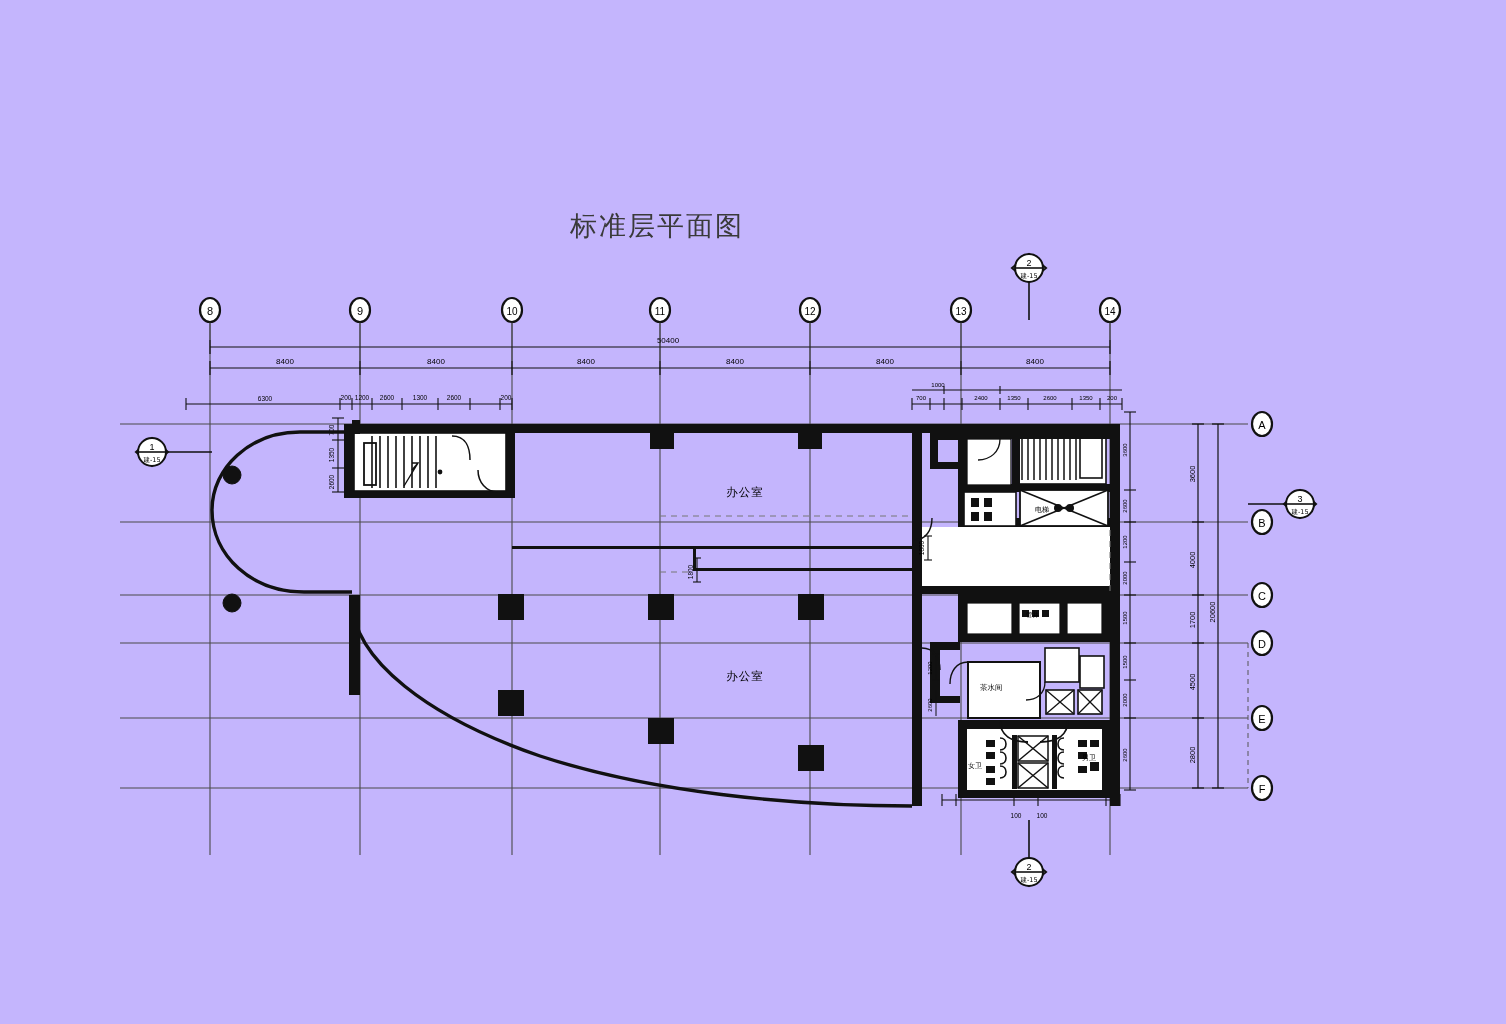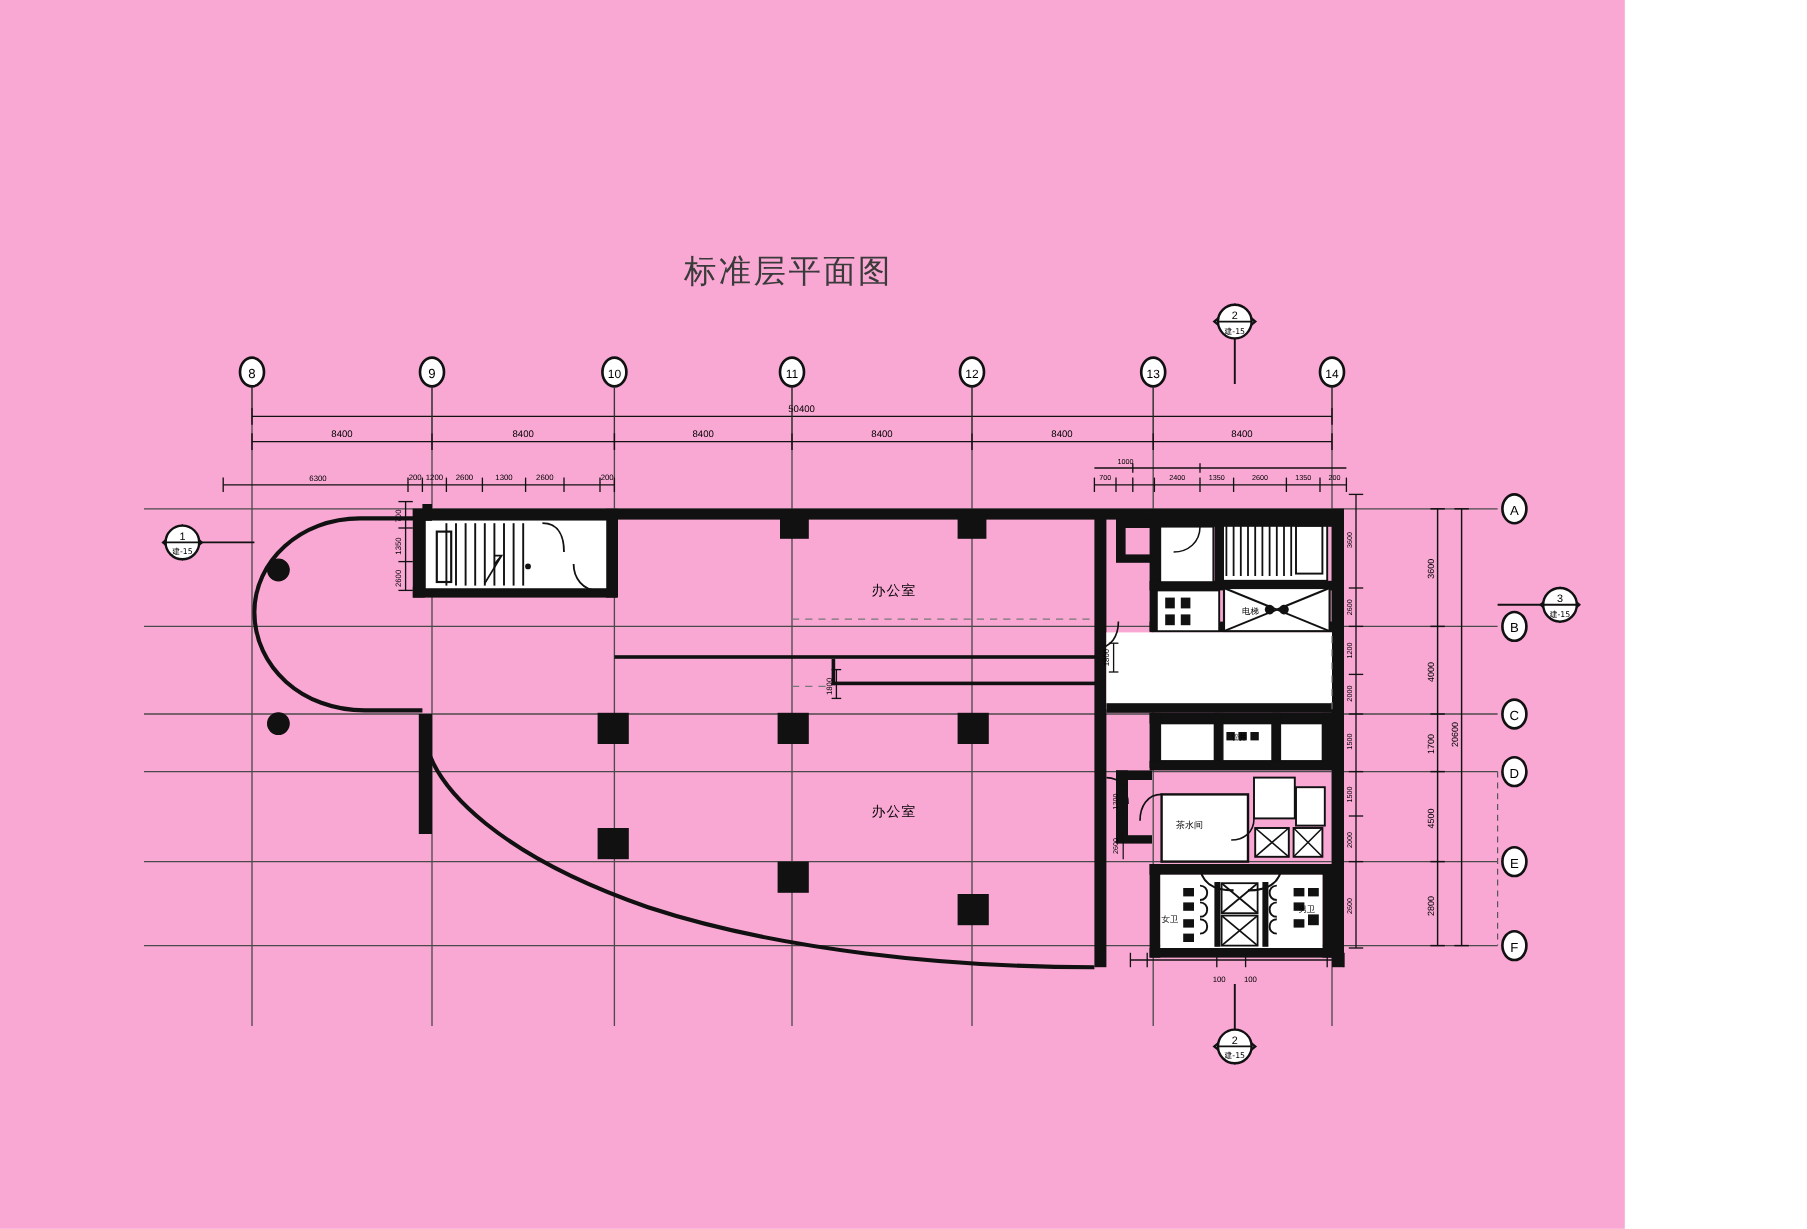--- a/index.html
+++ b/index.html
@@ -1,18 +1,18 @@
 <!DOCTYPE html>
 <html><head>
 <meta charset="utf-8">
 <style>
   html,body{margin:0;padding:0;background:#ffffff;}
   body{width:1506px;height:1024px;overflow:hidden;
        font-family:"Liberation Sans","DejaVu Sans",sans-serif;color:#000;}
-  #stage{position:relative;width:1354px;height:1024px;background:#f9a8d4;}
+  #stage{position:relative;width:1506px;height:1024px;background:#c4b5fd;}
   #plan-title{position:absolute;left:570px;top:208px;font-size:27px;
       letter-spacing:2px;color:#3a3a3a;font-family:"DejaVu Sans",sans-serif;
       font-weight:500;}
   svg.drawing{position:absolute;left:0;top:0;width:1506px;height:1024px;}
 </style>
 </head>
 <body>
 
 <div id="stage">
 

